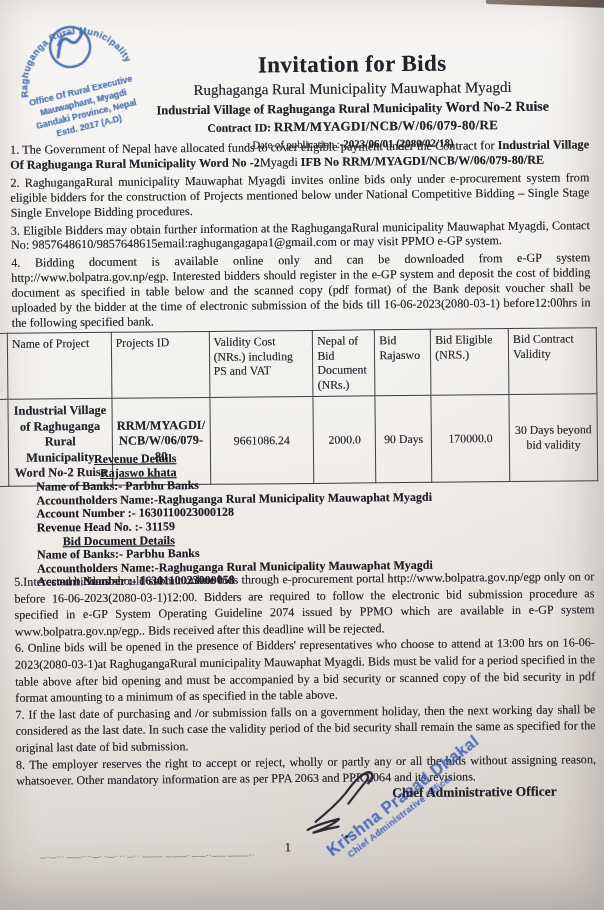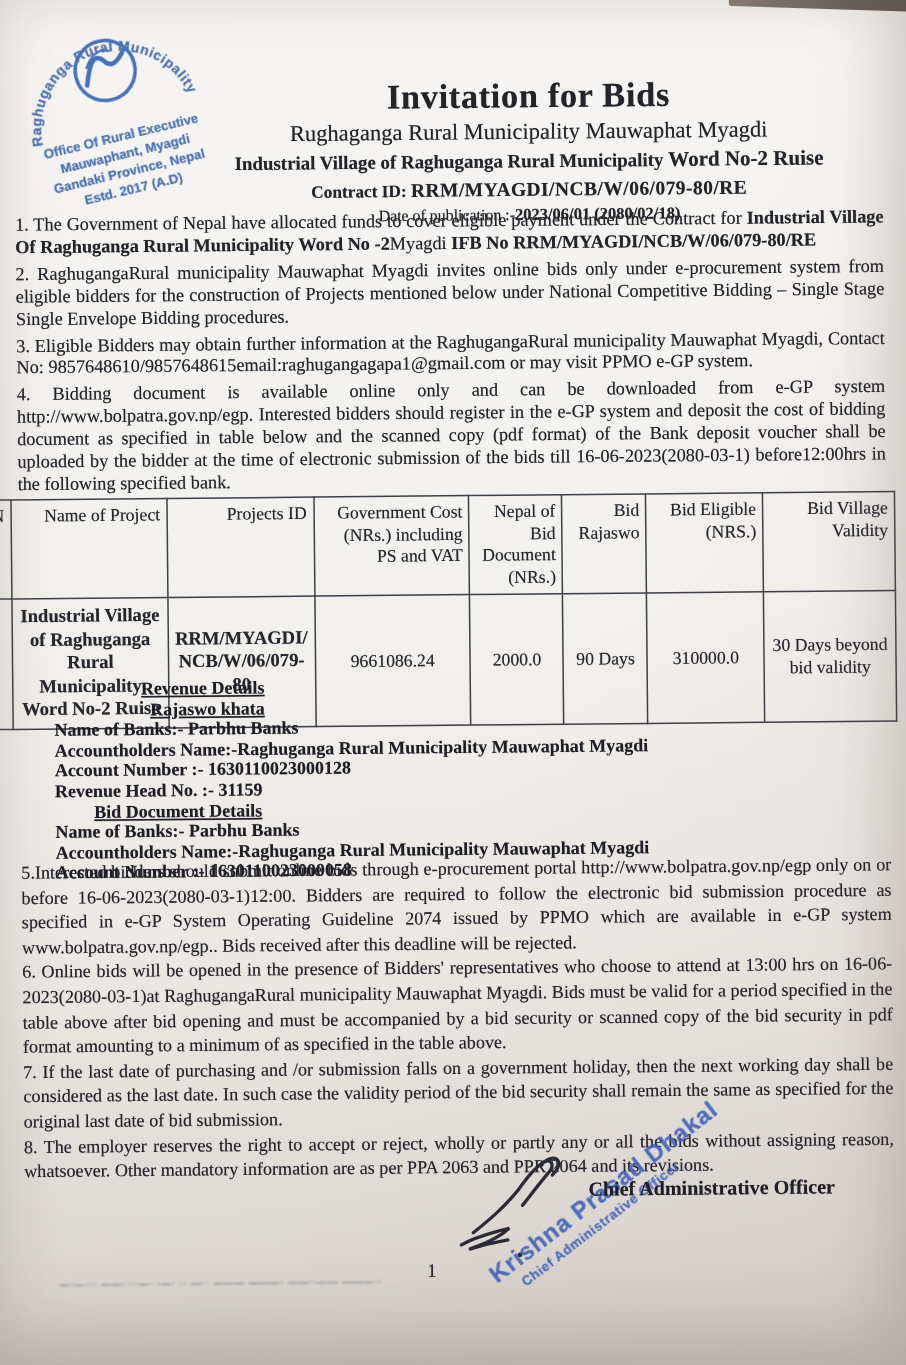--- a/index.html
+++ b/index.html
@@ -37,21 +37,21 @@
     font-size:12.2px;line-height:14.9px;text-align:justify;}
   .paras-top p{margin:0 0 3px 0;}
   .paras-bottom{position:absolute;top:571px;left:13px;width:580px;
     font-size:12.1px;line-height:16.6px;text-align:justify;}
   .paras-bottom p{margin:0;}
   .bseg{font-weight:bold;}
 
   
   .bid-table{position:absolute;top:330px;left:-14px;width:612px;border-collapse:collapse;
     font-size:11.8px;line-height:1.25;color:#26262c;}
-  .bid-table th,.bid-table td{border:1.4px solid #3e3e46;padding:3px 4px;vertical-align:top;text-align:right;}
+  .bid-table th,.bid-table td{border:1.4px solid #3e3e46;padding:3px 4px;vertical-align:top;text-align:left;}
   .bid-table th{font-weight:normal;height:44px;}
   .bid-table td{height:80px;}
   .bid-table td.mid{vertical-align:middle;text-align:center;}
   .bid-table td.boldcell{font-weight:bold;vertical-align:middle;text-align:center;font-size:12.4px;}
   .bid-table td.breakall{word-break:break-all;}
 
   
   .rev{position:absolute;top:451px;left:36px;font-size:12px;font-weight:bold;line-height:13.6px;color:#1d1d24;}
   .rev .h{text-decoration:underline;font-family:Liberation Serif, serif;}
   .rev .ind1{margin-left:58px;}
@@ -123,34 +123,34 @@
         <col style="width:62px">
           <col style="width:56px">
           <col style="width:78px">
           <col style="width:88px">
       </colgroup>
       <tbody>
           <tr>
         <th>N</th>
         <th>Name of Project</th>
         <th>Projects ID</th>
-        <th>Government Cost (NRs.) including PS and VAT</th>
+        <th>Validity Cost (NRs.) including PS and VAT</th>
         <th>Nepal of Bid Document (NRs.)</th>
         <th>Bid Rajaswo</th>
         <th>Bid Eligible (NRS.)</th>
-        <th>Bid Village Validity</th>
+        <th>Bid Contract Validity</th>
       </tr>
       <tr>
         <td></td>
         <td class="boldcell">Industrial Village of Raghuganga Rural Municipality Word No-2 Ruise</td>
         <td class="boldcell breakall">RRM/MYAGDI/NCB/W/06/079-80</td>
         <td class="mid">9661086.24</td>
         <td class="mid">2000.0</td>
         <td class="mid">90 Days</td>
-        <td class="mid">310000.0</td>
+        <td class="mid">170000.0</td>
         <td class="mid">30 Days beyond bid validity</td>
       </tr>
     </tbody>
       </table>
 
     <div class="rev">
       <div class="ind1"><span class="h">Revenue Details</span></div>
       <div class="ind2"><span class="h">Rajaswo khata</span></div>
       <div>Name of Banks:- Parbhu Banks</div>
       <div>Accountholders Name:-Raghuganga Rural Municipality Mauwaphat Myagdi</div>

